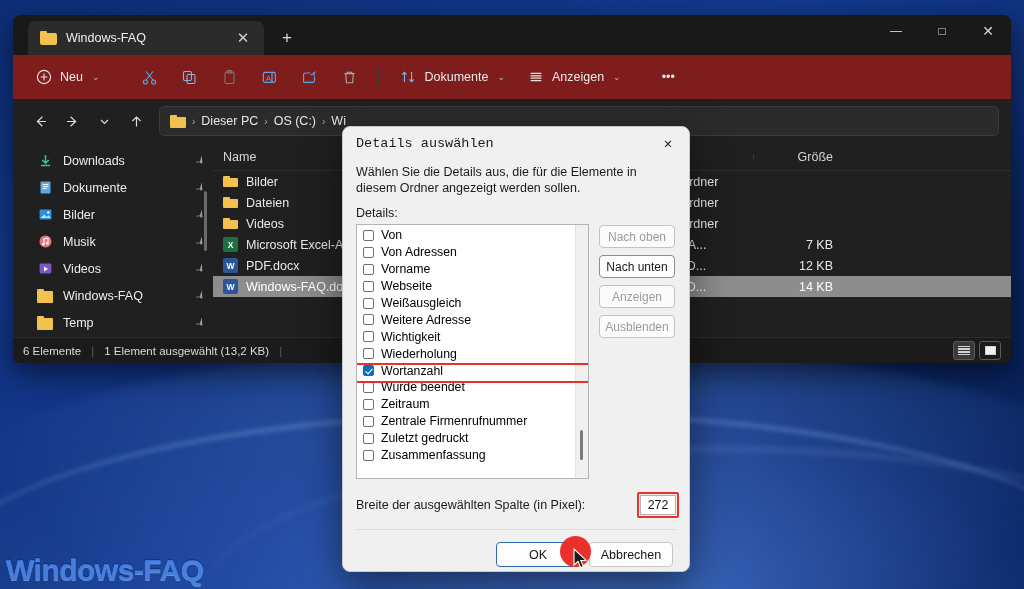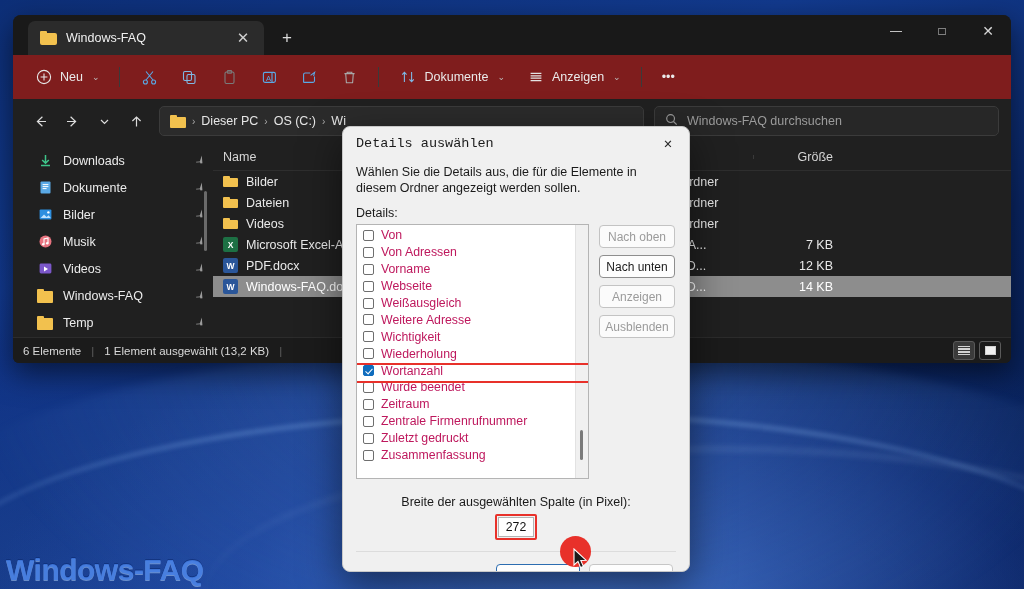--- a/index.html
+++ b/index.html
@@ -168,21 +168,21 @@
   .dlg-title span.t { flex:1; }
   .dlg-x { width:30px; height:26px; display:flex; align-items:center; justify-content:center; font-size:14px; color:#2a2a2a; }
   .dlg-desc { padding:4px 14px 0 13px; line-height:16px; color:#1a1a1a; font-size:12.5px; }
   .dlg-label { padding:10px 13px 4px 13px; font-size:12.5px; }
   .dlg-body { display:flex; padding:0 13px; gap:10px; }
   .listbox {
     width:233px; height:255px; background:#fff; border:1px solid #b4b4b4;
     position:relative; overflow:hidden;
   }
   .lb-inner { padding:2px 0 0 0; }
-  .lb-item { height:16.9px; display:flex; align-items:center; gap:7px; padding:0 6px; font-size:12.3px; color:#be185d; white-space:nowrap; }
+  .lb-item { height:16.9px; display:flex; align-items:center; gap:7px; padding:0 6px; font-size:12.3px; color:#000000; white-space:nowrap; }
   .cb { width:11px; height:11px; border:1px solid #6e6e6e; background:#fff; border-radius:2px; flex:none; }
   .cb.checked { background:#0f6cbd; border-color:#0f6cbd; position:relative; }
   .cb.checked::after {
     content:""; position:absolute; left:3px; top:0.5px; width:3px; height:6px;
     border:solid #fff; border-width:0 1.6px 1.6px 0; transform:rotate(42deg);
   }
   .lb-scrolltrack { position:absolute; right:0; top:0; bottom:0; width:13px; background:#f0f0f0; border-left:1px solid #e2e2e2; }
   .lb-thumb { position:absolute; right:5px; top:205px; width:3px; height:30px; background:#7a7a7a; border-radius:2px; }
   .hl-row {
     position:absolute; left:-2px; right:-10px; top:138px; height:20px;
@@ -191,21 +191,21 @@
 
   .dlg-buttons { display:flex; flex-direction:column; gap:7px; padding-top:1px; }
   .dbtn {
     width:76px; height:23px; border:1px solid #c3c3c3; background:#fbfbfb;
     border-radius:4px; display:flex; align-items:center; justify-content:center;
     font-size:12px; color:#9b9b9b;
   }
   .dbtn.enabled { color:#1a1a1a; border-color:#8e8e8e; background:#fdfdfd; }
 
   .width-row {
-    display:flex; align-items:center; padding:16px 13px 0 13px; gap:8px;flex-direction:column;
+    display:flex; align-items:center; padding:16px 13px 0 13px; gap:8px;
   }
   .width-row .lbl { flex:1; font-size:12.5px; }
   .width-field {
     position:relative; width:36px; height:20px; background:#fff; border:1px solid #b4b4b4;
     display:flex; align-items:center; justify-content:center; font-size:12.3px; color:#111;
   }
   .width-hl { position:absolute; left:-4px; top:-4px; right:-4px; bottom:-4px; border:2.5px solid #e8312a; border-radius:2px; }
 
   .dlg-divider { margin:14px 13px 0 13px; height:1px; background:#dcdcdc; }
 
@@ -363,29 +363,20 @@
       <span class="folder-ico">
           <span class="t"></span>
           <span class="b"></span>
         </span>
       <span class="chev">›</span>
       <span>Dieser PC</span>
       <span class="chev">›</span>
       <span>OS (C:)</span>
       <span class="chev">›</span>
       <span>Wi</span>
-    </div>
-    <div class="searchbox">
-      <span>
-        <svg width="13" height="13" viewBox="0 0 13 13">
-            <circle cx="5.6" cy="5.6" r="3.9" fill="none" stroke="#9b9b9b" stroke-width="1.2"></circle>
-            <path d="M8.5 8.5l3.2 3.2" stroke="#9b9b9b" stroke-width="1.2"></path>
-          </svg>
-      </span>
-      <span>Windows-FAQ durchsuchen</span>
     </div>
   </div>
 
   <div class="content">
     <div class="sidebar" id="sidebar">
         <div class="navitem">
           <span class="ic">
             <svg width="15" height="15" viewBox="0 0 15 15">
               <path d="M7.5 2v8M4.2 7l3.3 3.3L10.8 7" fill="none" stroke="#3ec48a" stroke-width="1.5"></path>
               <path d="M3 12.4h9" stroke="#3ec48a" stroke-width="1.5"></path>

